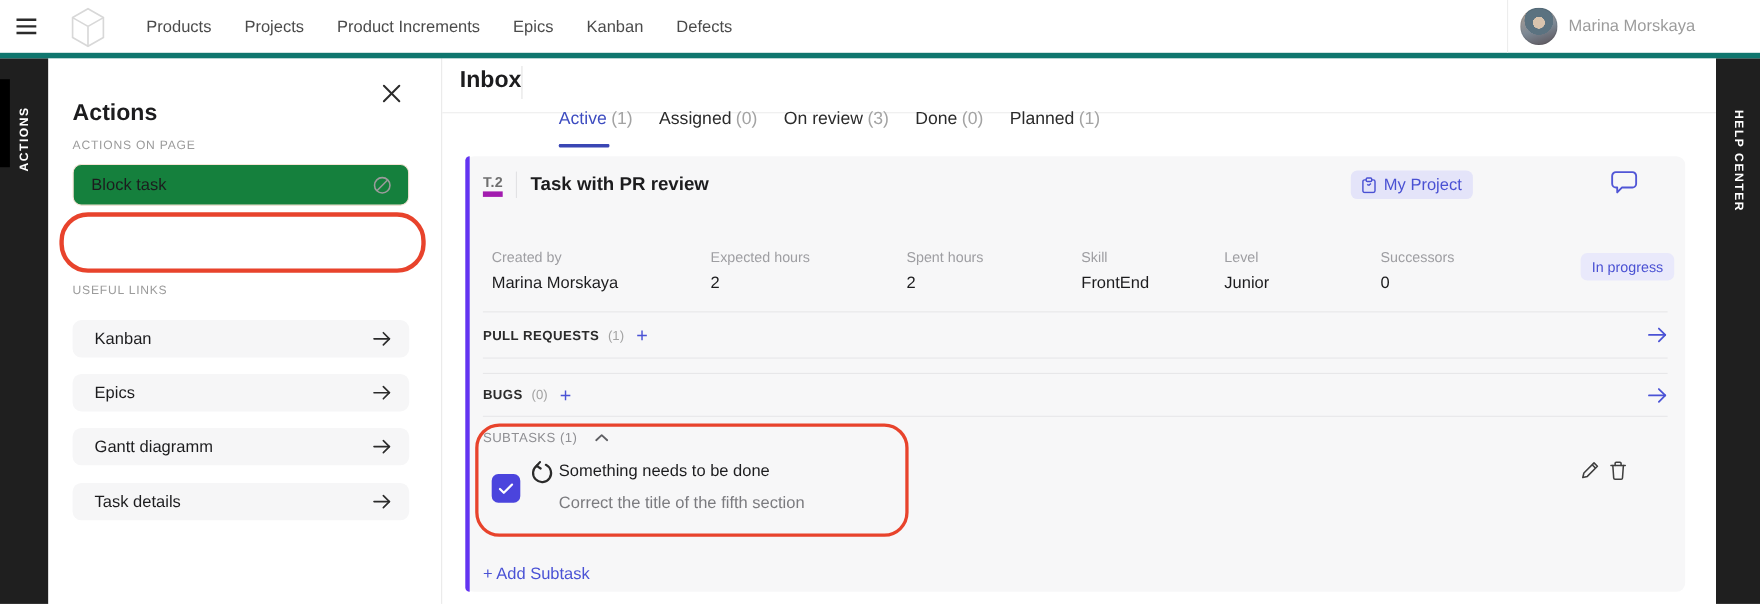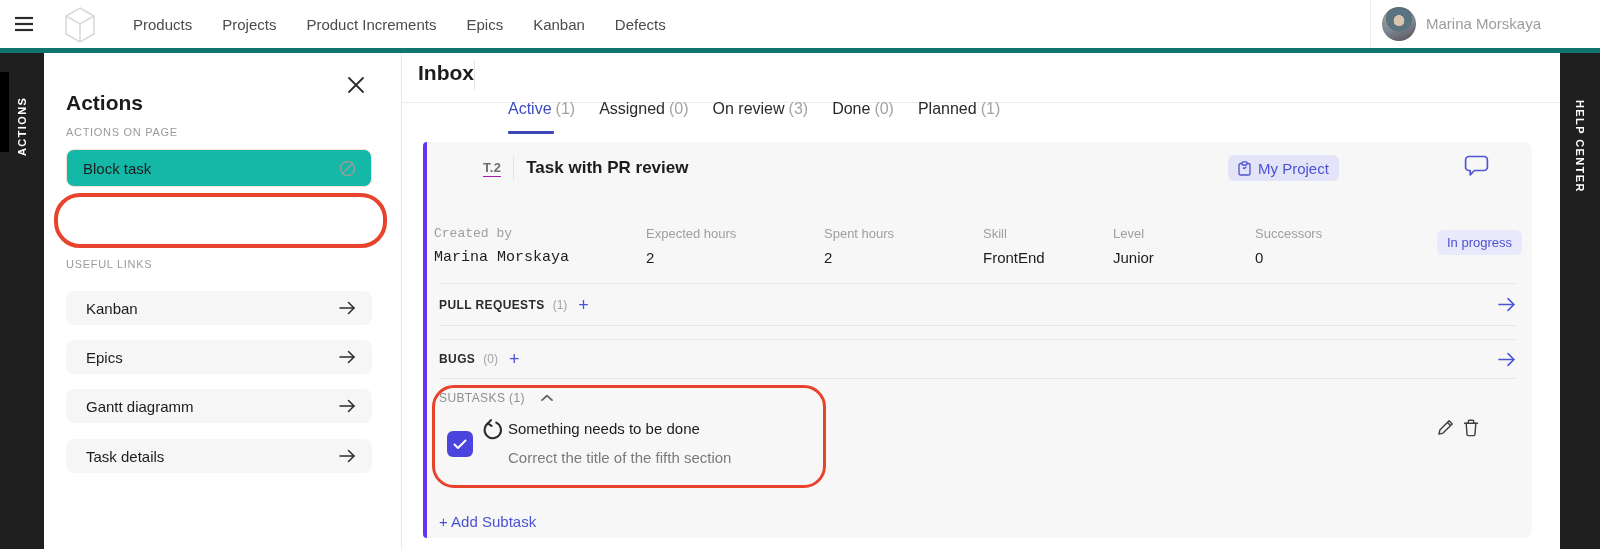--- a/index.html
+++ b/index.html
@@ -40,21 +40,21 @@
                  border-right:1px solid #e9e9e9;z-index:2;}
   .panel-title{position:absolute;left:22px;top:26px;font-size:21px;font-weight:600;color:#1c1c1e;}
   .panel-close{position:absolute;left:303px;top:28px;color:#2b2b2b;cursor:pointer;}
   .panel-section-label{position:absolute;left:22px;font-size:11px;letter-spacing:.7px;
                        color:#9b9b9b;font-weight:500;}
   .label-aop{top:78px;} .label-ul{top:210px;}
   .action-card{position:absolute;left:22px;width:306px;display:flex;align-items:center;
                border-radius:8px;font-size:15px;cursor:pointer;box-sizing:border-box;}
   .action-card .ac-label{margin-left:16px;}
   .action-card .ac-icon{margin-left:auto;margin-right:14px;display:flex;}
-  .block-card{top:101px;height:38px;background:#14b8a6;border:1px solid #f6e3d6;color:#1c1c1e;}
+  .block-card{top:101px;height:38px;background:#15803d;border:1px solid #f6e3d6;color:#1c1c1e;}
   .complete-card{top:153px;height:38px;background:#e9f4ec;color:#43a05e;}
   .link-card{position:absolute;left:22px;width:306px;height:34px;background:#f6f6f7;
              border-radius:8px;display:flex;align-items:center;font-size:15px;color:#1c1c1e;cursor:pointer;}
   .link-card .lc-label{margin-left:20px;}
   .link-card .lc-arrow{margin-left:auto;margin-right:16px;color:#2b2b2b;display:flex;}
   .lk0{top:243px;} .lk1{top:292px;} .lk2{top:341px;} .lk3{top:391px;}
 
   
   .annotation{position:absolute;border:4px solid #e8432c;border-radius:26px;
               pointer-events:none;z-index:10;box-sizing:border-box;}
@@ -72,30 +72,30 @@
   .tab.active .label{color:#3d4cc0;position:relative;}
   .tab.active .label::after{content:"";position:absolute;left:0;right:-2px;bottom:-16px;
        height:3px;background:#3a46b4;border-radius:1px;}
 
   
   .task-card{position:absolute;left:21px;top:94px;width:1109px;height:396px;
              background:#f7f7f8;border-radius:8px;}
   .card-accent{position:absolute;left:0;top:0;bottom:0;width:4px;background:#6334f1;
                border-radius:8px 0 0 8px;}
   .card-header{position:absolute;left:16px;top:14px;display:flex;align-items:center;}
-  .task-id{font-size:13px;font-weight:600;color:#6f6f6f;border-bottom:1px solid #a21caf;
-           padding-bottom:1px;letter-spacing:.3px;cursor:pointer;margin-left:44px;}
+  .task-id{font-size:13px;font-weight:600;color:#6f6f6f;border-bottom:5px solid #a21caf;
+           padding-bottom:1px;letter-spacing:.3px;cursor:pointer;}
   .hd-vsep{width:1px;height:24px;background:#e2e2e4;margin:0 12px;}
   .task-title{font-size:17px;font-weight:700;color:#1c1c1e;}
   .project-badge{position:absolute;left:805px;top:13px;height:26px;display:flex;align-items:center;
       gap:7px;padding:0 10px;background:#e4e4f9;border-radius:6px;color:#4a51d3;font-size:15px;cursor:pointer;}
   .comment-btn{position:absolute;left:1040px;top:11px;color:#5156d6;cursor:pointer;}
 
   .field{position:absolute;top:84px;}
-  .f0{left:11px;font-family:Liberation Mono, monospace;} .f1{left:223px;} .f2{left:401px;} .f3{left:560px;} .f4{left:690px;} .f5{left:832px;}
+  .f0{left:24px;} .f1{left:223px;} .f2{left:401px;} .f3{left:560px;} .f4{left:690px;} .f5{left:832px;}
   .flabel{font-size:13px;color:#9e9ea2;margin-bottom:8px;}
   .fvalue{font-size:15px;color:#1c1c1e;}
   .status-badge{position:absolute;left:1014px;top:88px;background:#e9e9fb;color:#4a51d3;
                 font-size:13px;padding:5px 10px;border-radius:6px;}
 
   .section-row{position:absolute;left:16px;width:1077px;display:flex;align-items:center;gap:8px;
       border-top:1px solid #e7e7e9;border-bottom:1px solid #e7e7e9;box-sizing:border-box;}
   .row-pr{top:141px;height:43px;} .row-bugs{top:197px;height:40px;}
   .section-title{font-size:12px;font-weight:700;color:#2b2b2b;letter-spacing:.4px;}
   .section-count{font-size:12px;color:#a3a3a3;}

